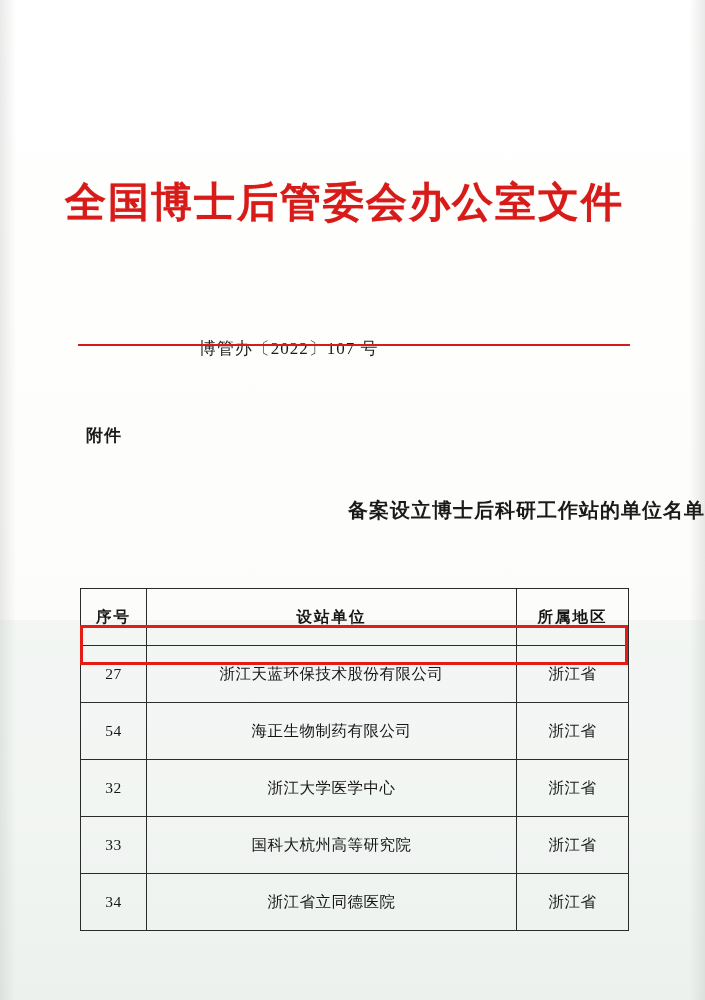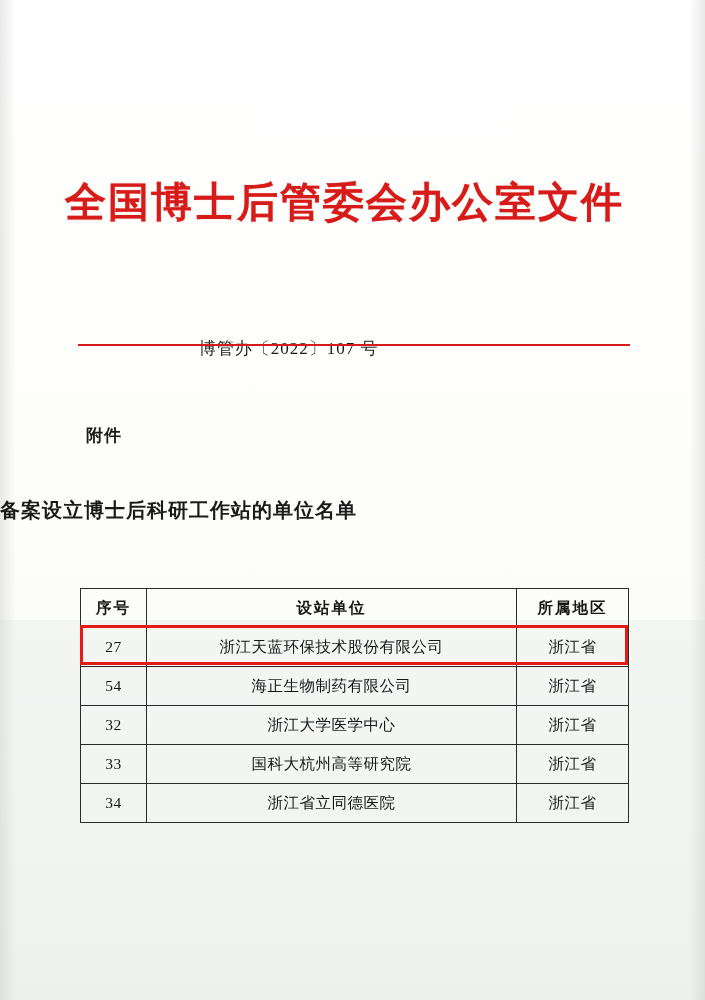--- a/index.html
+++ b/index.html
@@ -71,21 +71,21 @@
     font-size: 17px;
     font-weight: bold;
     letter-spacing: 1px;
     margin-left: 10px;
   }
   .list-title {
     position: absolute;
     top: 497px;
     left: 0;
     width: 705px;
-    text-align: left;
+    text-align: right;
     font-size: 20px;
     font-weight: bold;
     letter-spacing: 1px;
   }
   .table-wrap {
     position: absolute;
     top: 588px;
     left: 80px;
     width: 548px;
   }
@@ -96,21 +96,21 @@
   }
   table.unit-table td, table.unit-table th {
     border: 1px solid #2b2b2b;
     height: 38px;
     font-size: 15.5px;
     font-weight: normal;
     text-align: center;
     vertical-align: middle;
     color: #161616;
     letter-spacing: 0.5px;
-    padding: 0;
+    padding: 9px;
     background: transparent;
   }
   table.unit-table thead td {
     font-weight: bold;
     font-size: 15.5px;
     letter-spacing: 2px;
   }
   .col-seq { width: 66px; }
   .col-unit { width: 370px; }
   .col-region { width: 112px; }

